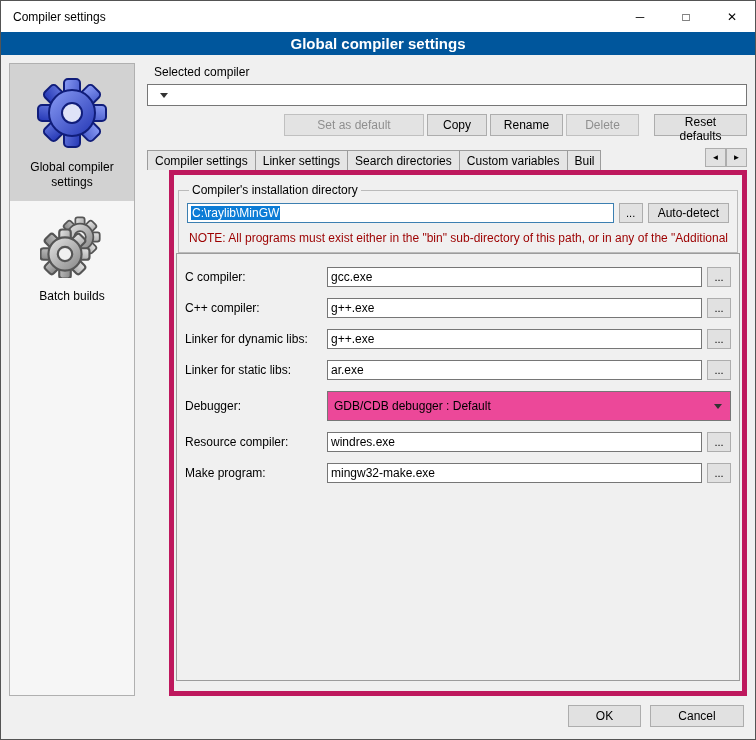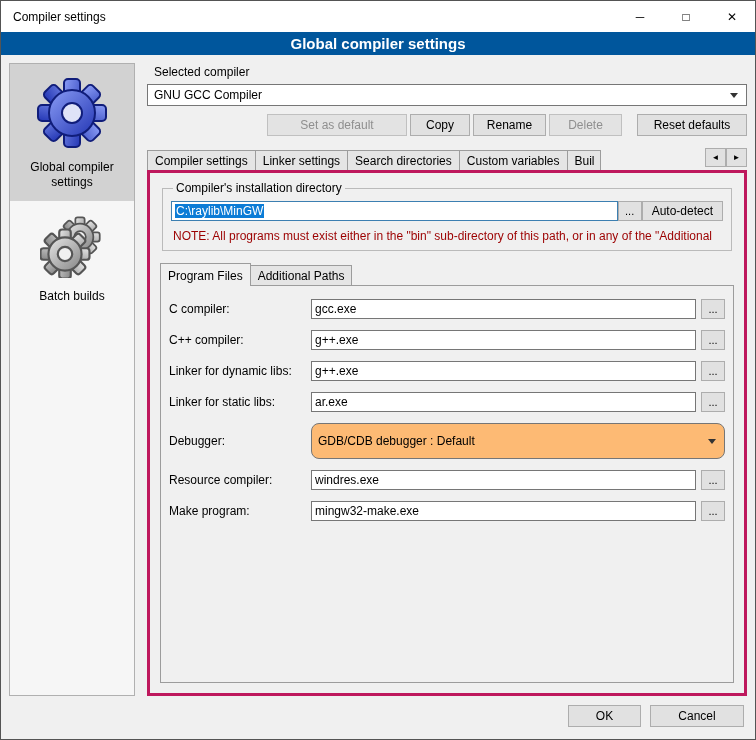--- a/index.html
+++ b/index.html
@@ -24,43 +24,43 @@
   .side-item { display:flex; flex-direction:column; align-items:center; gap:7px; padding:13px 4px 11px; }
   .side-item.selected { background:#d2d2d2; }
   .side-caption { font-size:12px; text-align:center; line-height:1.25; }
   
   .main { flex:1; display:flex; flex-direction:column; min-width:0; padding-top:2px; }
   .section-label { font-size:12px; margin:0 0 5px 7px; }
   .combo { height:22px; border:1px solid #767676; background:#fff; display:flex; align-items:center; padding:0 8px 0 6px; }
   .combo-text { flex:1; font-size:12px; white-space:nowrap; overflow:hidden; }
   .combo-arrow { width:0; height:0; border-left:4px solid transparent; border-right:4px solid transparent;
     border-top:5px solid #333; margin-left:6px; flex-shrink:0; }
-  .combo.gray { flex:1; height:36px; background:#fdba74;border-radius:8px; }
+  .combo.gray { flex:1; height:30px; background:#ec4899; }
   
   .btn { background:#e1e1e1; border:1px solid #adadad; font-family:inherit; font-size:12px; height:22px; padding:0 10px; color:#000; }
   .btn.disabled { color:#8f8f8f; background:#e3e3e3; border-color:#c0c0c0; }
   .btn-row { display:flex; justify-content:flex-end; gap:3px; margin-top:8px; }
   .btn.w-setdef { width:140px; }
   .btn.w-copy   { width:60px; }
   .btn.w-med    { width:73px; }
-  .btn.w-reset  { width:110px; margin-left:12px; }
+  .btn.w-reset  { width:93px; margin-left:12px; }
   
   .tabbar { display:flex; align-items:flex-end; margin-top:12px; }
   .tab { font-size:12px; background:#e5e5e5; border:1px solid #9c9c9c; border-bottom:none;
     padding:3px 7px; margin-right:-1px; white-space:nowrap; height:20px; }
   .tab.active { background:#f0f0f0; height:23px; padding-top:5px; margin-bottom:-1px; position:relative; z-index:2; }
   .tab.clip { max-width:34px; overflow:hidden; }
   .tab-scrollers { margin-left:auto; display:flex; margin-bottom:3px; }
   .scroll-btn { width:21px; height:19px; font-size:8px; padding:0; background:#e1e1e1; border:1px solid #adadad; }
   
-  .page { flex:1; border:3px solid #be185d; background:#f0f0f0; padding:8px 10px 10px;
-    display:flex; flex-direction:column; min-height:0; position:relative; z-index:1; }
+  .page { flex:1; border:5px solid #be185d; background:#f0f0f0; padding:8px 2px 10px;
+    display:flex; flex-direction:column; min-height:0; position:relative; z-index:1;margin-left:22px; }
   fieldset.group { border:1px solid #bababa; margin:0 2px; padding:4px 8px 7px; }
   legend { font-size:12px; padding:0 3px; margin-left:2px; }
-  .dir-row { display:flex; align-items:flex-end; margin-top:2px; }
+  .dir-row { display:flex; gap:5px; align-items:flex-end; margin-top:2px; }
   .textbox { height:20px; border:1px solid #767676; background:#fff; display:flex; align-items:center;
     padding:0 3px; font-size:12px; overflow:hidden; white-space:nowrap; }
   .dir-input { flex:1; border-color:#3c7fb1; }
   .sel-text { background:#0c7cd6; color:#fff; padding:0 1px; }
   .btn.browse { width:24px; padding:0; height:20px; font-size:11px; flex-shrink:0; }
   .btn.autodetect { height:20px; padding:0 9px; flex-shrink:0; }
   .note { color:#9c0000; font-size:12px; margin:8px 0 0 2px; white-space:nowrap; overflow:hidden; }
   .subtabbar { display:flex; align-items:flex-end; margin-top:12px; }
   .subpage { flex:1; border:1px solid #9c9c9c; padding:13px 8px; display:flex; flex-direction:column; gap:11px; min-height:0; }
   .frow { display:flex; align-items:center; }
@@ -150,21 +150,20 @@
           </svg>
         </span>
         <span class="side-caption">Batch builds</span>
       </div>
     </div>
 
     <div class="main">
       <div class="section-label">Selected compiler</div>
 
       <div class="combo">
-        <span class="combo-text">GNU GCC Compiler</span>
         <span class="combo-arrow"></span>
       </div>
 
       <div class="btn-row">
         <button class="btn disabled w-setdef">Set as default</button>
         <button class="btn w-copy">Copy</button>
         <button class="btn w-med">Rename</button>
         <button class="btn disabled w-med">Delete</button>
         <button class="btn w-reset">Reset defaults</button>
       </div>
@@ -187,24 +186,20 @@
           <div class="dir-row">
             <div class="textbox dir-input">
               <span class="sel-text">C:\raylib\MinGW</span>
             </div>
             <button class="btn browse">...</button>
             <button class="btn autodetect">Auto-detect</button>
           </div>
           <div class="note">NOTE: All programs must exist either in the "bin" sub-directory of this path, or in any of the "Additional</div>
         </fieldset>
 
-        <div class="subtabbar">
-          <div class="tab active">Program Files</div>
-          <div class="tab">Additional Paths</div>
-        </div>
 
         <div class="subpage">
           <div class="frow">
             <span class="flabel">C compiler:</span>
             <div class="fctrl">
               <div class="textbox">
                   <span>gcc.exe</span>
                 </div>
               <button class="btn browse">...</button>
             </div>

